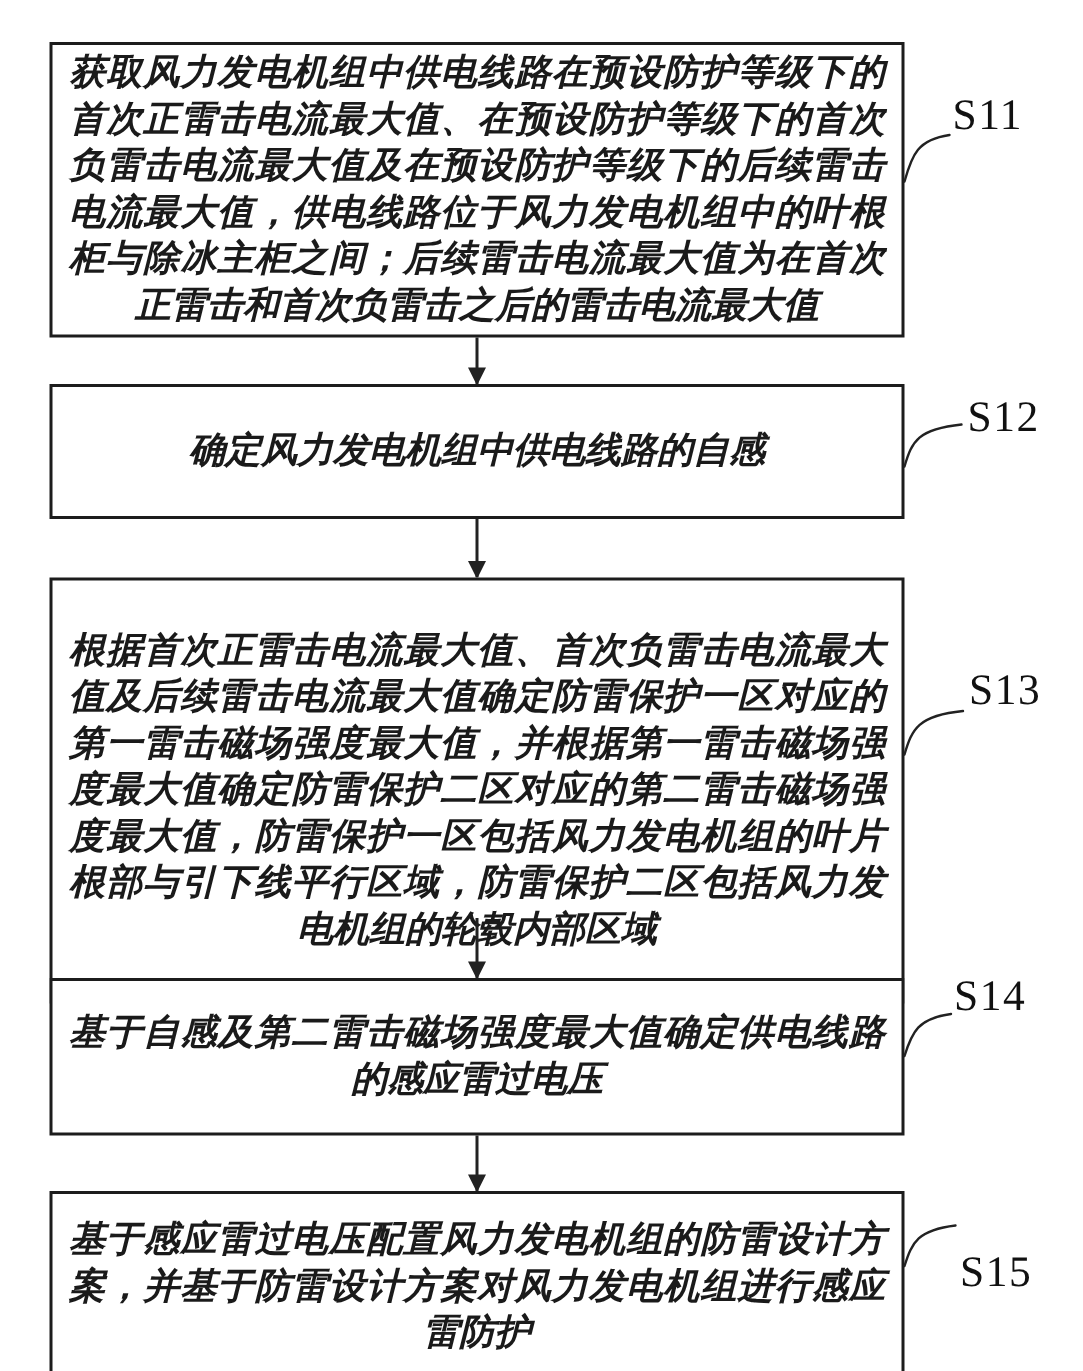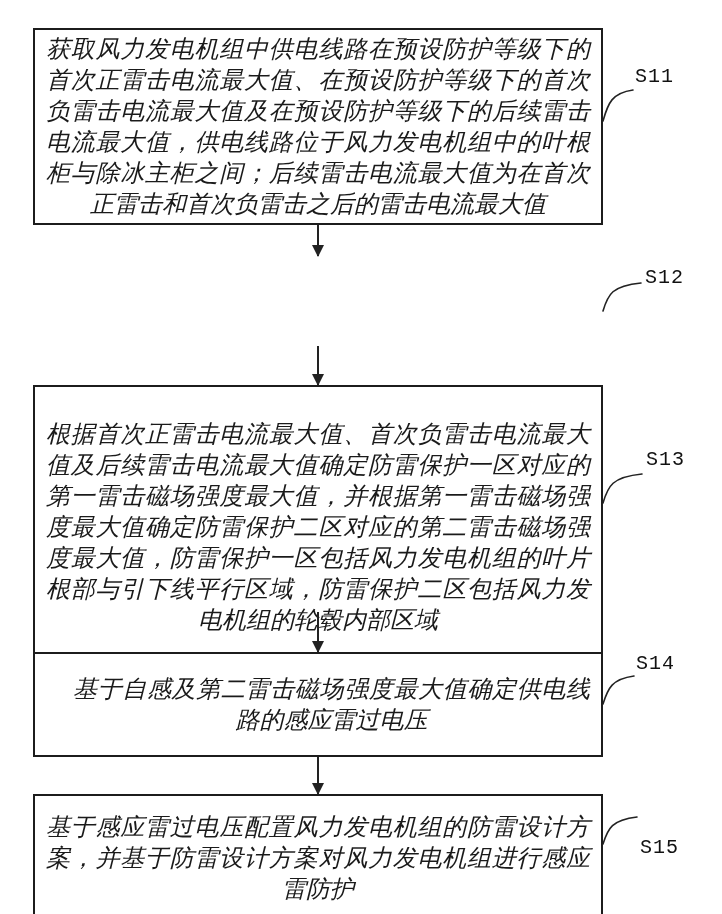--- a/index.html
+++ b/index.html
@@ -19,20 +19,21 @@
   .step-box {
     position: absolute;
     left: 33px;
     width: 570px;
     border: 2px solid #1c1c1c;
     background: #ffffff;
     box-sizing: border-box;
     display: flex;
     align-items: center;
     overflow: hidden;
+    font-weight: bold;
   }
   .step-text {
     width: 100%;
     padding: 0 11px;
     font-size: 24px;
     line-height: 31px;
     font-style: italic;
     text-align: justify;
     text-align-last: center;
     text-justify: inter-ideograph;
@@ -50,25 +51,25 @@
     bottom: -1px;
     left: -5px;
     width: 0;
     height: 0;
     border-left: 6px solid transparent;
     border-right: 6px solid transparent;
     border-top: 12px solid #222222;
   }
   .step-label {
     position: absolute;
-    font-size: 20px;
+    font-size: 29px;
     line-height: 30px;
     color: #111111;
     letter-spacing: 1px;
-    font-family: Liberation Mono, monospace;
+    font-family: Liberation Serif, serif;
   }
   .connector-svg {
     position: absolute;
     left: 0;
     top: 0;
     width: 722px;
     height: 914px;
     pointer-events: none;
   }
   .connector-svg path {
@@ -81,28 +82,31 @@
 </head>
 <body>
 
 <div class="page">
 
   <div class="step-box" style="top:28px; height:197px;">
     <div class="step-text">获取风力发电机组中供电线路在预设防护等级下的首次正雷击电流最大值、在预设防护等级下的首次负雷击电流最大值及在预设防护等级下的后续雷击电流最大值，供电线路位于风力发电机组中的叶根柜与除冰主柜之间；后续雷击电流最大值为在首次正雷击和首次负雷击之后的雷击电流最大值</div>
   </div>
   <div class="flow-arrow" style="top:225px; height:31px;"></div>
 
+  <div class="step-box" style="top:256px; height:90px;">
+    <div class="step-text">确定风力发电机组中供电线路的自感</div>
+  </div>
   <div class="flow-arrow" style="top:346px; height:39px;"></div>
 
   <div class="step-box" style="top:385px; height:284px;">
     <div class="step-text">根据首次正雷击电流最大值、首次负雷击电流最大值及后续雷击电流最大值确定防雷保护一区对应的第一雷击磁场强度最大值，并根据第一雷击磁场强度最大值确定防雷保护二区对应的第二雷击磁场强度最大值，防雷保护一区包括风力发电机组的叶片根部与引下线平行区域，防雷保护二区包括风力发电机组的轮毂内部区域</div>
   </div>
   <div class="flow-arrow" style="top:612px; height:40px;"></div>
 
-  <div class="step-box" style="top:652px; height:105px;padding-left:27px;">
+  <div class="step-box" style="top:652px; height:105px;">
     <div class="step-text">基于自感及第二雷击磁场强度最大值确定供电线路的感应雷过电压</div>
   </div>
   <div class="flow-arrow" style="top:757px; height:37px;"></div>
 
   <div class="step-box" style="top:794px; height:128px;">
     <div class="step-text">基于感应雷过电压配置风力发电机组的防雷设计方案，并基于防雷设计方案对风力发电机组进行感应雷防护</div>
   </div>
 
   <div class="step-label" style="left:635px; top:62px;">S11</div>
   <div class="step-label" style="left:645px; top:263px;">S12</div>

